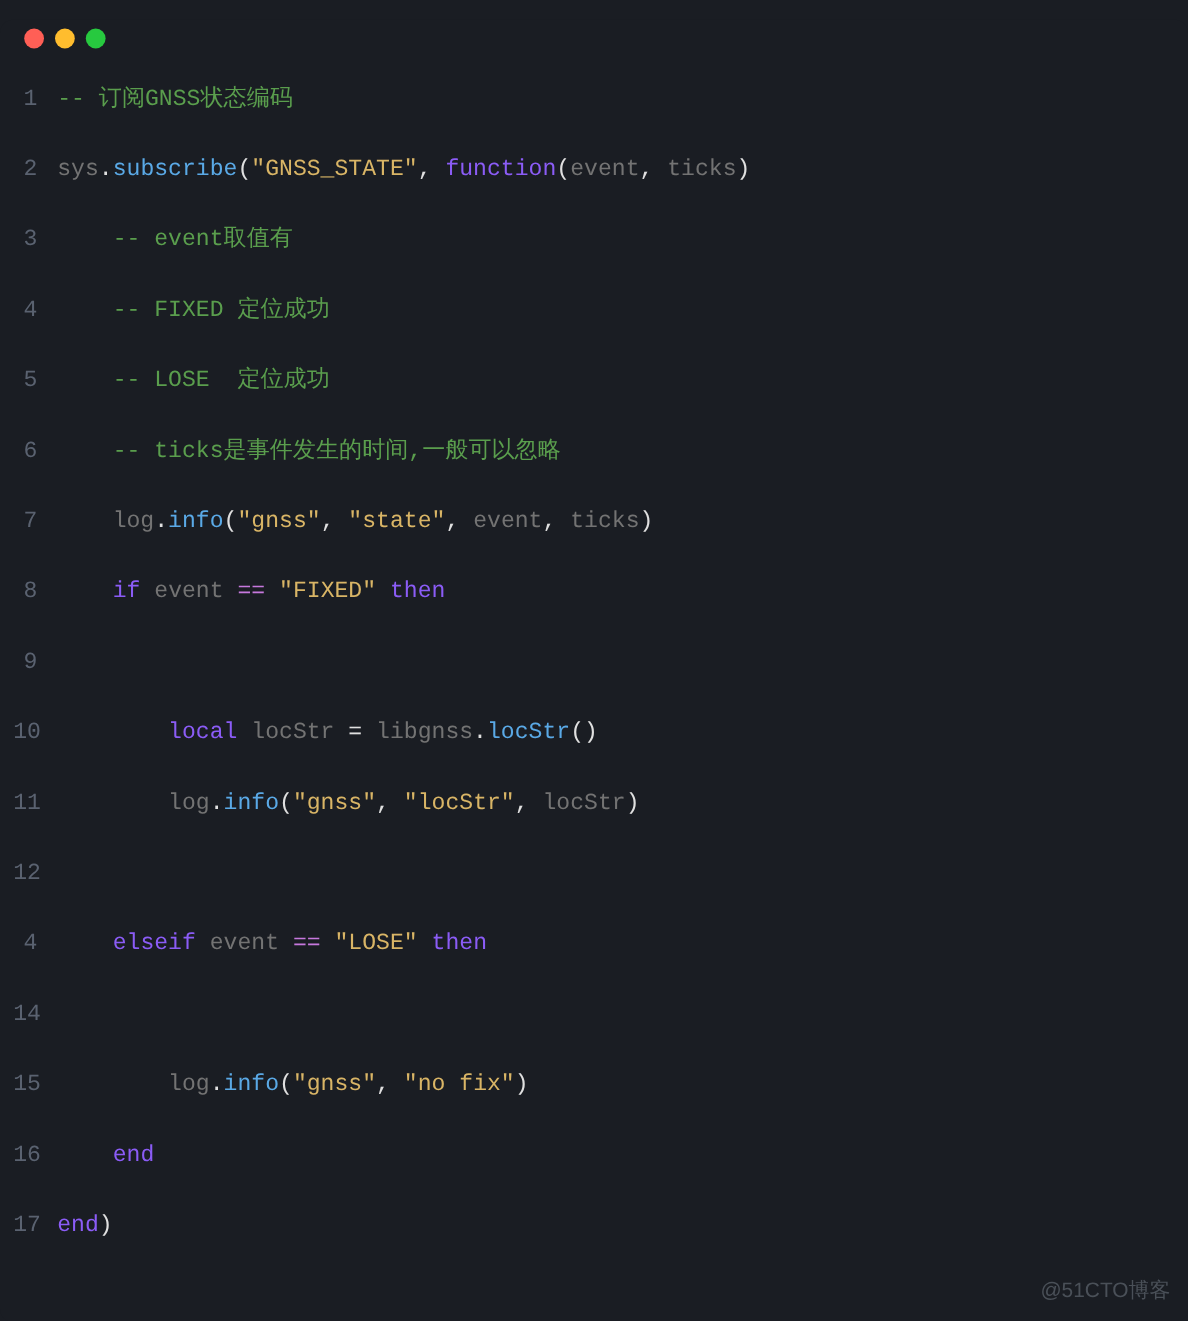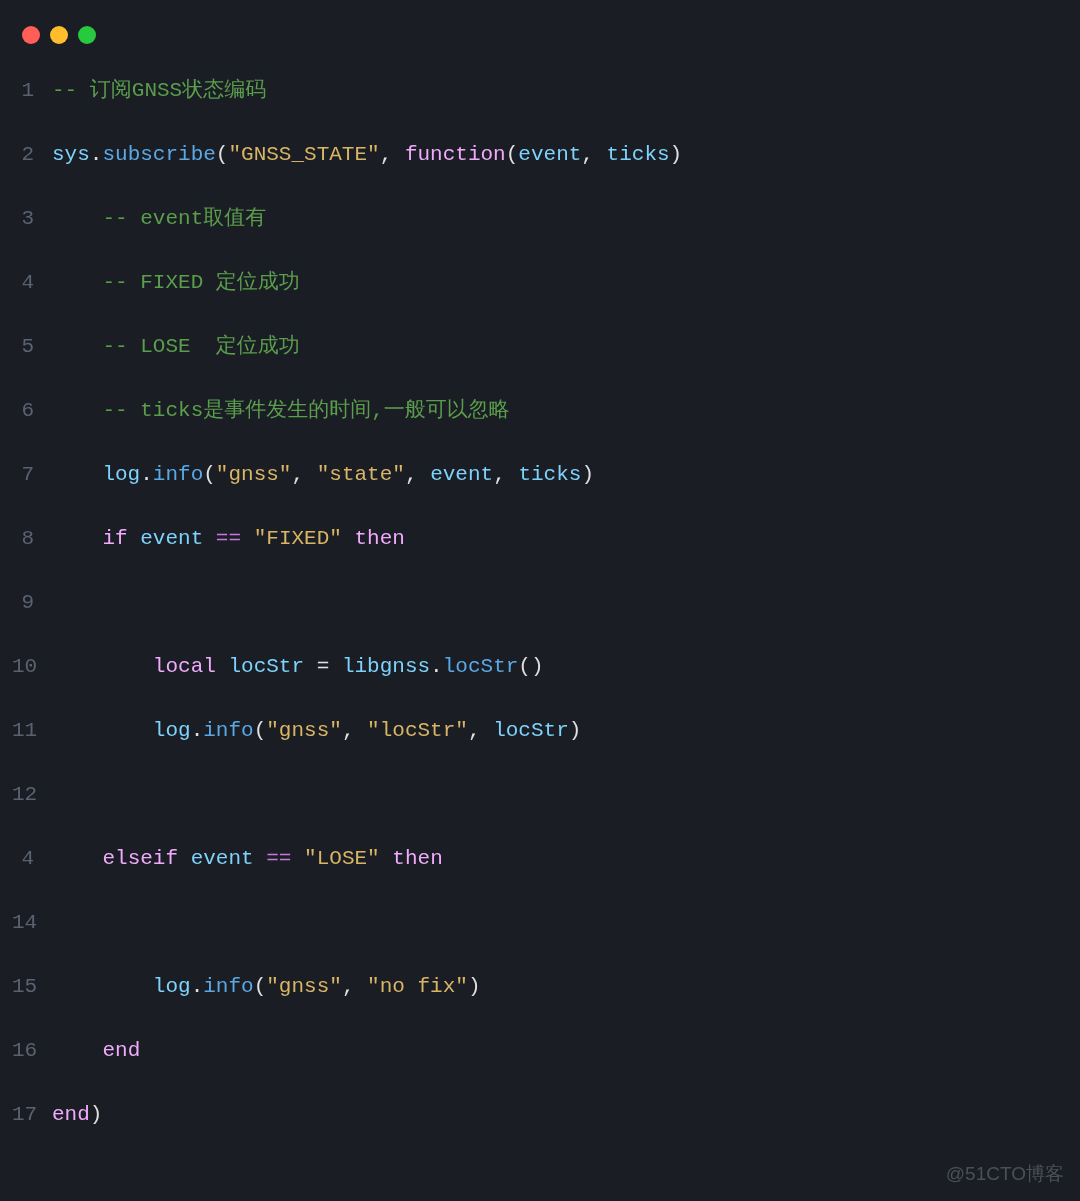--- a/index.html
+++ b/index.html
@@ -51,27 +51,27 @@
       text-align: right;
       padding-right: 18px;
       user-select: none;
       flex-shrink: 0;
     }
     .line-content {
       white-space: pre;
       color: #e0e0e0;
     }
     .tok-comment { color: #5a9e4d; text-align: right; }
-    .tok-ident { color: #7dd3fc; }
+    .tok-ident { color: #737373; }
     .tok-dot { color: #e0e0e0; }
     .tok-method { color: #5aa9e6; }
     .tok-paren { color: #e0e0e0; }
     .tok-string { color: #d9b566; }
     .tok-comma { color: #e0e0e0; }
-    .tok-keyword { color: #f0abfc; }
+    .tok-keyword { color: #8b5cf6; }
     .tok-bool { color: #d19a66; }
     .tok-op { color: #c678dd; }
     .tok-eq { color: #e0e0e0; }
     .watermark {
       position: absolute;
       bottom: 12px;
       right: 16px;
       color: #4a5058;
       font-size: 19px;
       font-family: sans-serif;

